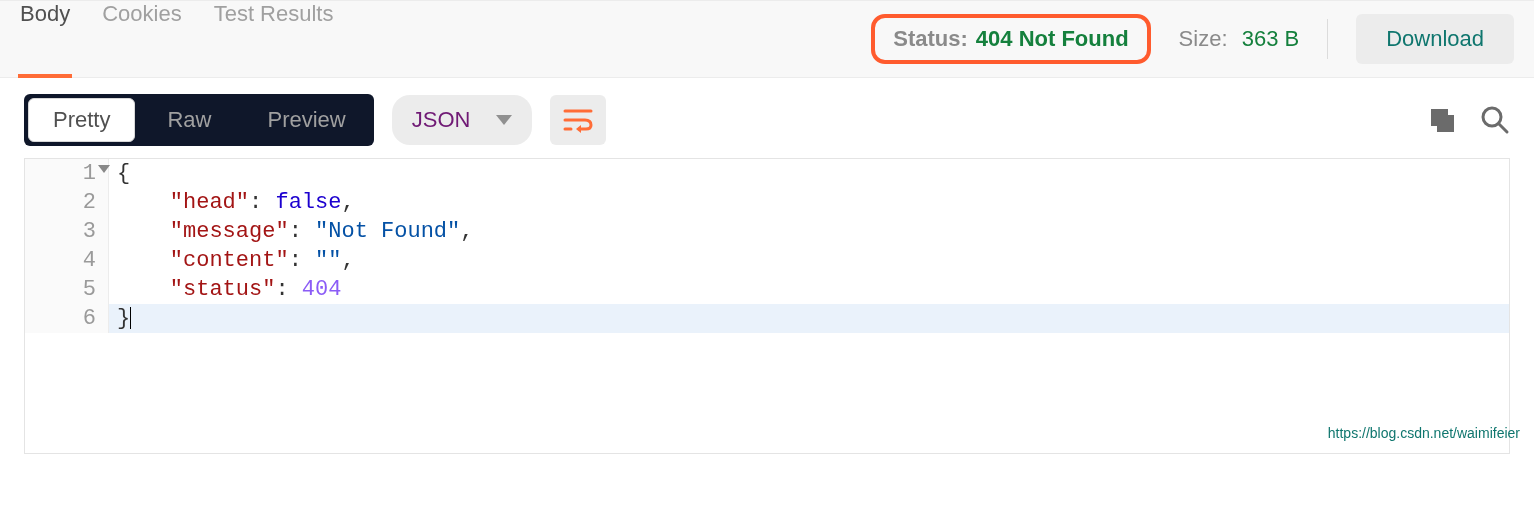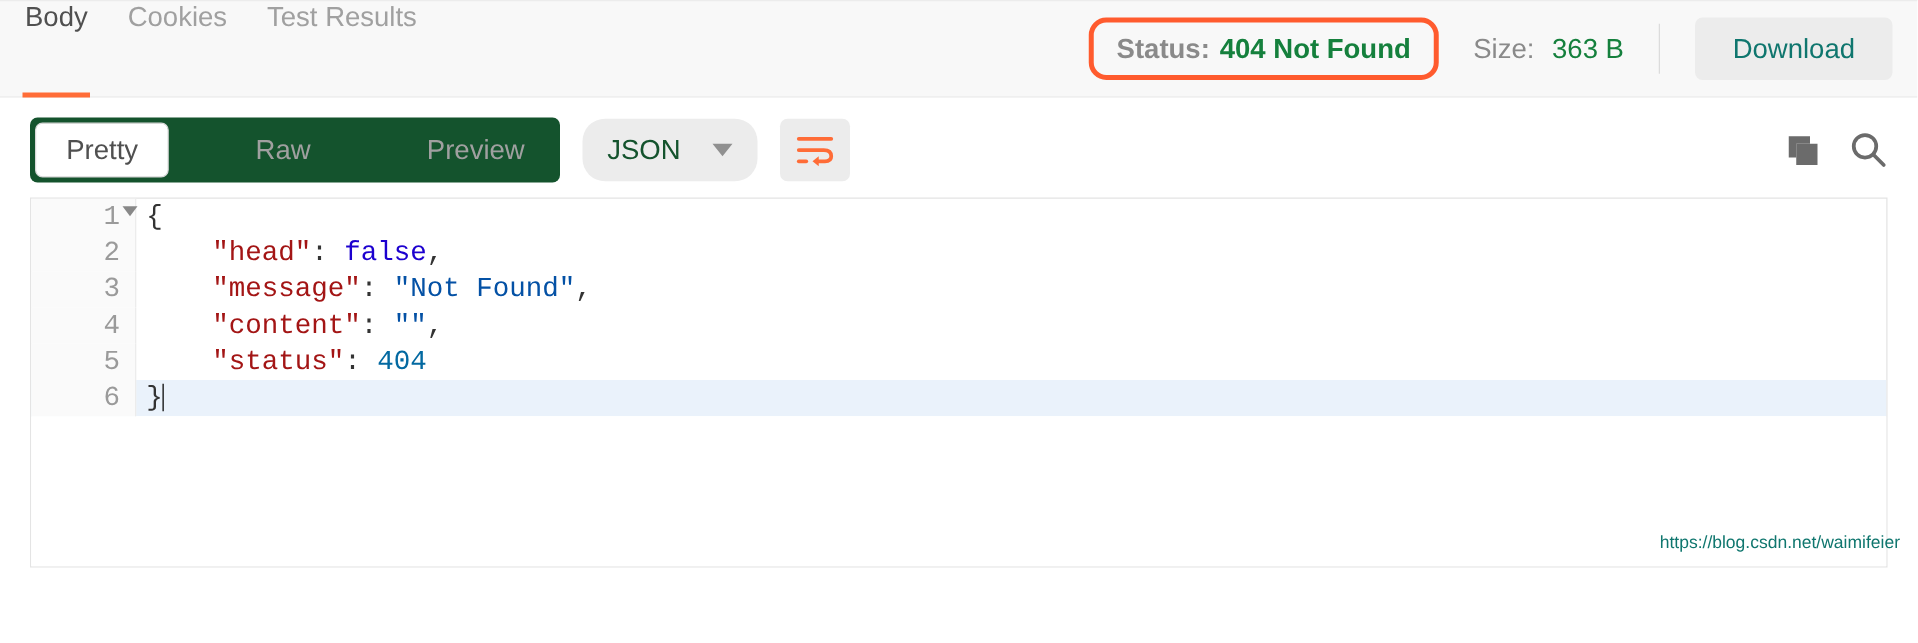--- a/index.html
+++ b/index.html
@@ -69,24 +69,23 @@
     cursor: pointer;
   }
   .toolbar {
     display: flex;
     align-items: center;
     padding: 16px 24px 12px 24px;
     gap: 18px;
   }
   .seg-group {
     display: flex;
-    background: #14532d;
+    background: #0f172a;
     border-radius: 6px;
     overflow: hidden;
-    gap: 37px;
   }
   .seg-btn {
     font-size: 22px;
     color: #a0a0a0;
     padding: 12px 28px;
     cursor: pointer;
     background: transparent;
     border: none;
   }
   .seg-btn.active {
@@ -100,21 +99,21 @@
   .format-select {
     background: #ececec;
     border-radius: 18px;
     padding: 12px 20px;
     display: flex;
     align-items: center;
     gap: 26px;
     cursor: pointer;
     border: none;
     font-size: 22px;
-    color: #14532d;
+    color: #701a75;
   }
   .chevron {
     width: 0; height: 0;
     border-left: 8px solid transparent;
     border-right: 8px solid transparent;
     border-top: 10px solid #909090;
   }
   .wrap-btn {
     background: #ececec;
     border-radius: 6px;
@@ -164,21 +163,21 @@
     border-top: 8px solid #888;
   }
   .code {
     padding: 2px 8px;
     white-space: pre;
     color: #333;
   }
   .tok-brace  { color: #333; }
   .tok-key    { color: #a31515; }
   .tok-string { color: #0451a5; }
-  .tok-num    { color: #0369a1; }
+  .tok-num    { color: #8b5cf6; }
   .tok-bool   { color: #1c00cf; }
   .tok-punct  { color: #333; }
   .editor-pad { height: 120px; background:#fff; }
   .caret {
     display:inline-block;
     width:1px; height:22px;
     background:#000;
     vertical-align:middle;
   }
   .watermark {

